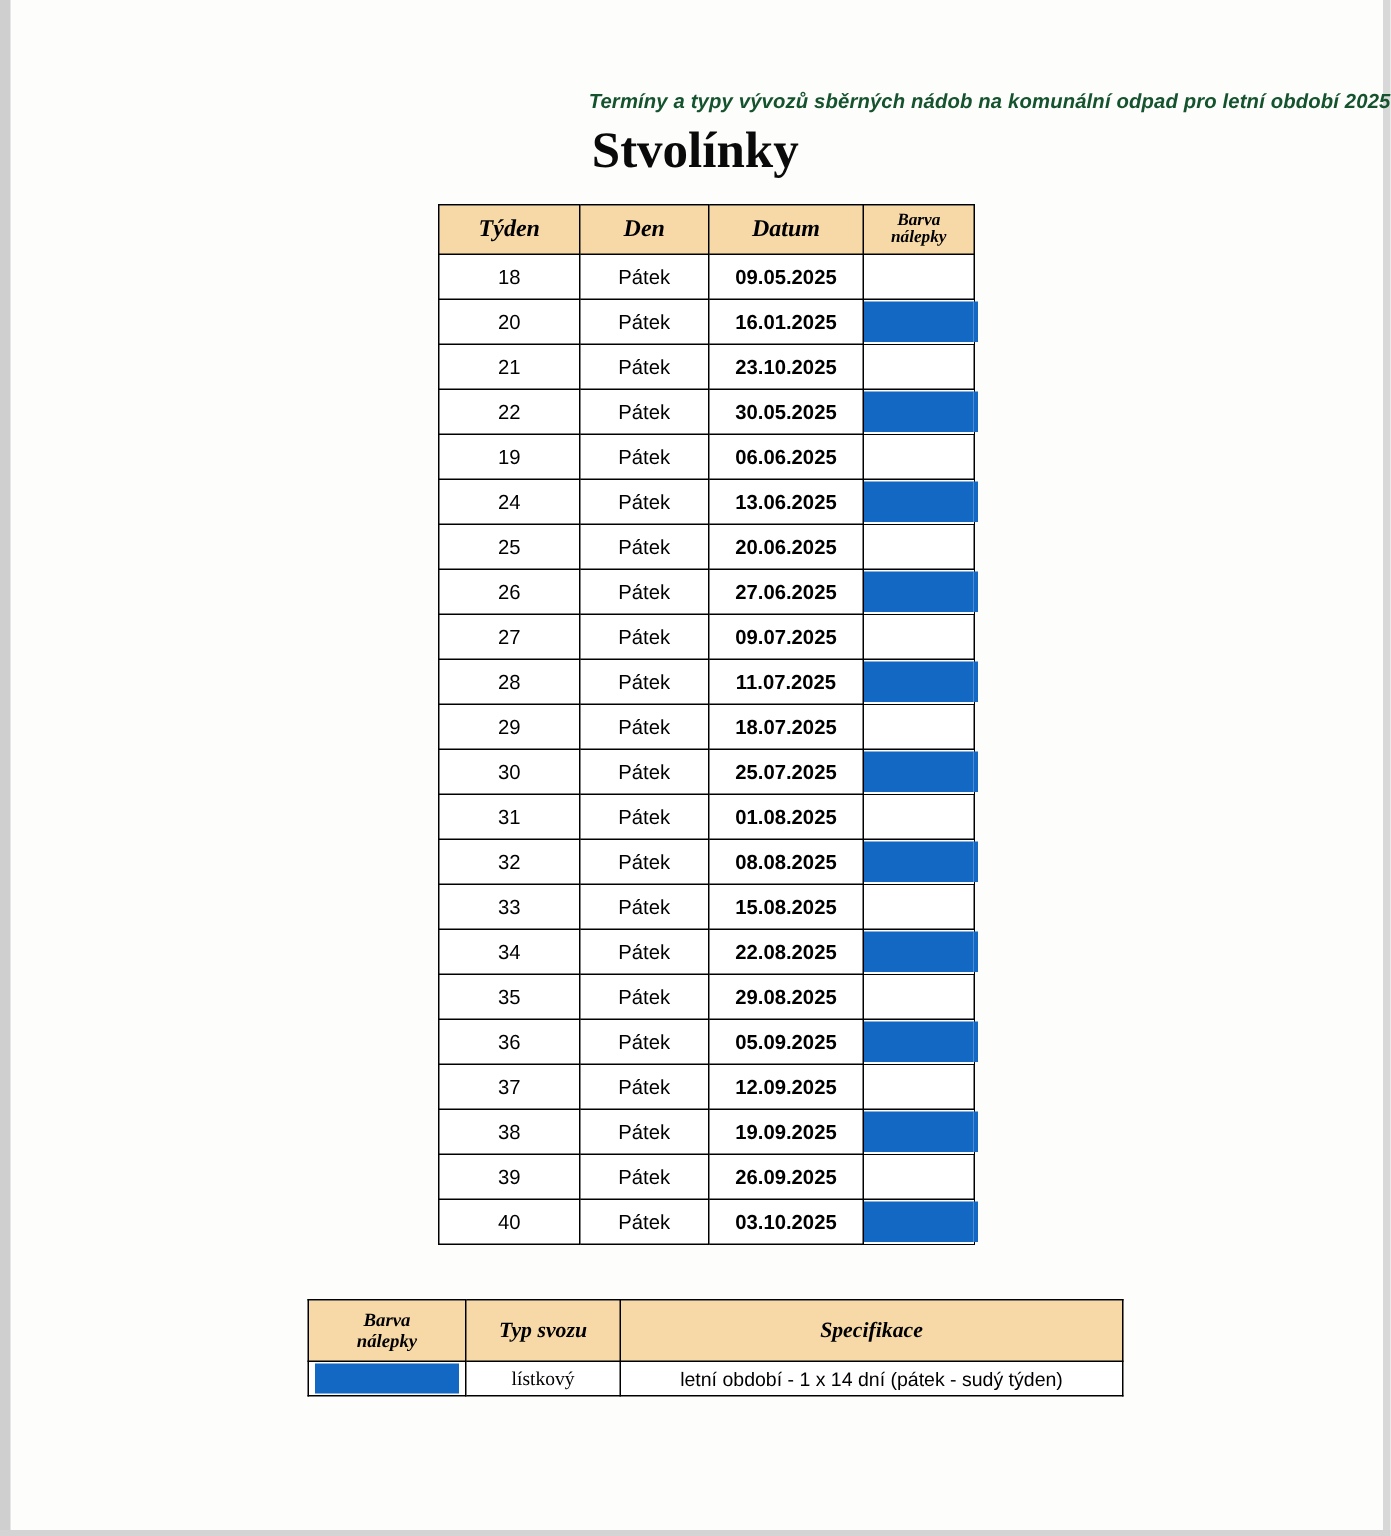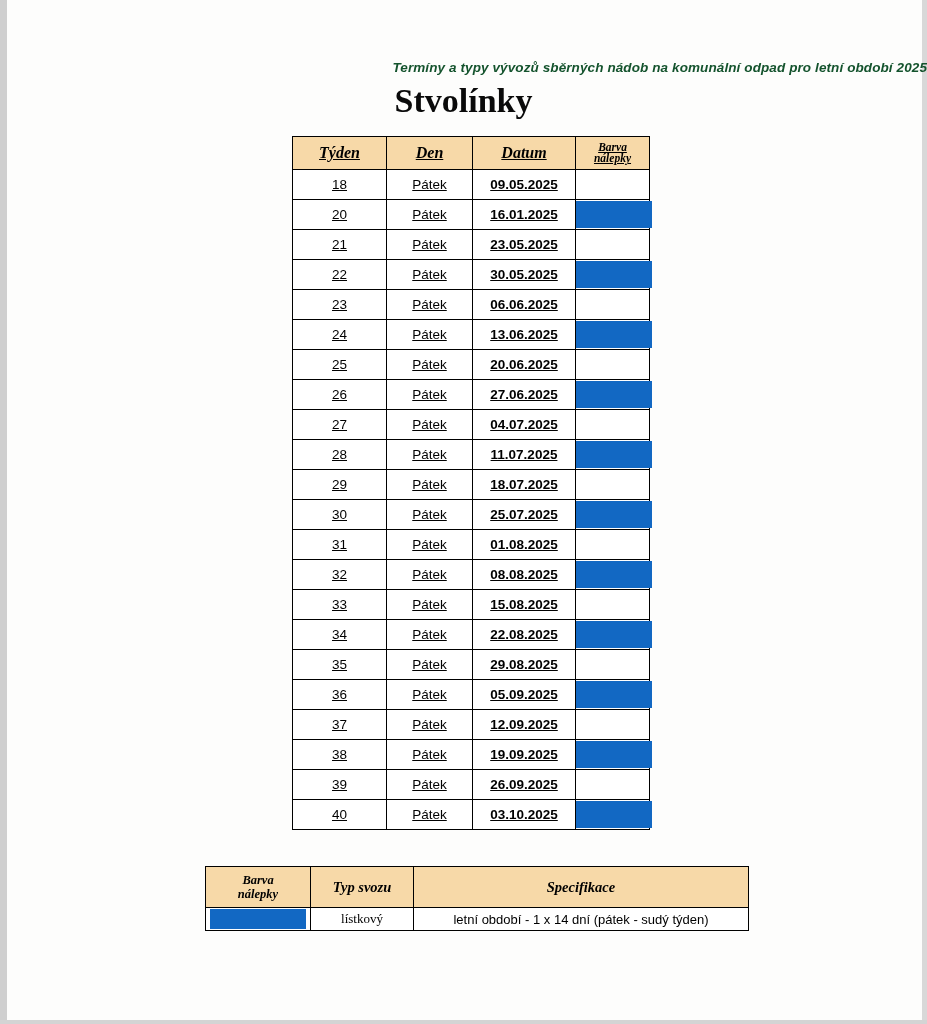--- a/index.html
+++ b/index.html
@@ -63,21 +63,20 @@
     font-size: 34px;
     color: #0a0a0a;
   }
 
   
   .sched-wrap {
     position: absolute;
     left: 292px;
     top: 136px;
     width: 353px;
-    text-decoration: underline;
   }
   table.sched {
     border-collapse: collapse;
     width: 353px;
     table-layout: fixed;
   }
   table.sched th, table.sched td {
     border: 1.5px solid #000000;
     height: 29px;
     padding: 0;
@@ -246,36 +245,36 @@
             <td class="day">Pátek</td>
             <td class="date">16.01.2025</td>
             <td class="sticker filled-cell">
               <span class="swatch filled" style="background: rgb(18, 104, 195);"></span>
               <span class="bleed" style="background: rgb(18, 104, 195);"></span>
             </td>
           </tr>
           <tr>
             <td class="week">21</td>
             <td class="day">Pátek</td>
-            <td class="date">23.05.2025</td>
+            <td class="date">23.10.2025</td>
             <td class="sticker">
               <span class="swatch empty"></span>
             </td>
           </tr>
           <tr>
             <td class="week">22</td>
             <td class="day">Pátek</td>
             <td class="date">30.05.2025</td>
             <td class="sticker filled-cell">
               <span class="swatch filled" style="background: rgb(18, 104, 195);"></span>
               <span class="bleed" style="background: rgb(18, 104, 195);"></span>
             </td>
           </tr>
           <tr>
-            <td class="week">23</td>
+            <td class="week">19</td>
             <td class="day">Pátek</td>
             <td class="date">06.06.2025</td>
             <td class="sticker">
               <span class="swatch empty"></span>
             </td>
           </tr>
           <tr>
             <td class="week">24</td>
             <td class="day">Pátek</td>
             <td class="date">13.06.2025</td>
@@ -297,21 +296,21 @@
             <td class="day">Pátek</td>
             <td class="date">27.06.2025</td>
             <td class="sticker filled-cell">
               <span class="swatch filled" style="background: rgb(18, 104, 195);"></span>
               <span class="bleed" style="background: rgb(18, 104, 195);"></span>
             </td>
           </tr>
           <tr>
             <td class="week">27</td>
             <td class="day">Pátek</td>
-            <td class="date">04.07.2025</td>
+            <td class="date">09.07.2025</td>
             <td class="sticker">
               <span class="swatch empty"></span>
             </td>
           </tr>
           <tr>
             <td class="week">28</td>
             <td class="day">Pátek</td>
             <td class="date">11.07.2025</td>
             <td class="sticker filled-cell">
               <span class="swatch filled" style="background: rgb(18, 104, 195);"></span>

